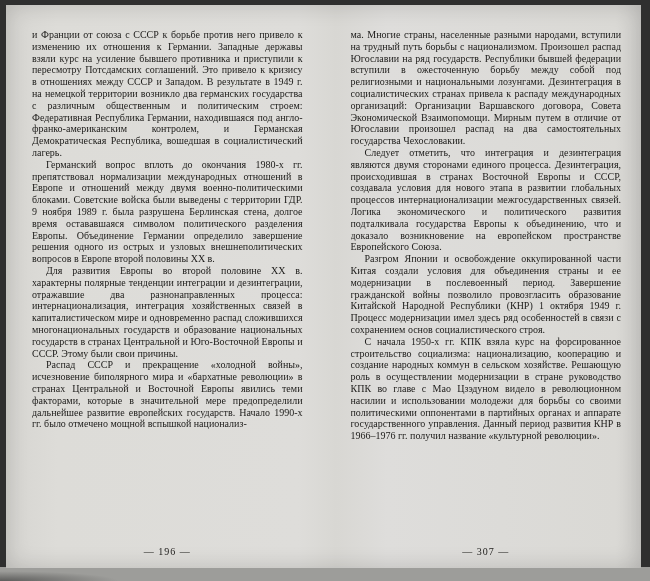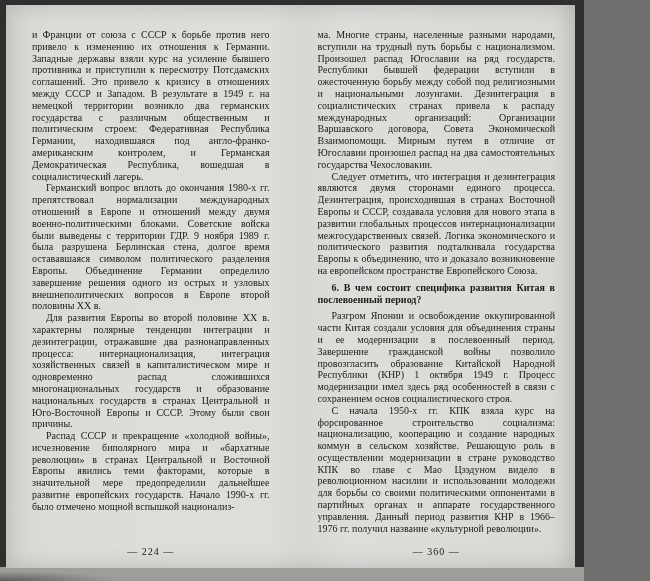--- a/index.html
+++ b/index.html
@@ -1,19 +1,19 @@
 <!DOCTYPE html>
 <html lang="ru"><head>
 <meta charset="utf-8">
 <style>
   * { margin: 0; padding: 0; box-sizing: border-box; }
   html, body { background: #6e6e6c; }
   .scan {
     position: relative;
-    width: 584px;
+    width: 650px;
     height: 581px;
     background: #2f2f2f;
     overflow: hidden;
     font-family: "Liberation Serif", serif;
   }
   .bottom-band {
     position: absolute;
     left: 0; right: 0; bottom: 0;
     height: 14px;
     background: #9d9d9a;
@@ -70,28 +70,27 @@
   <div class="bottom-band"></div>
   <div class="bottom-smudge"></div>
 
   <div class="paper">
 
     <div class="page">
       <p class="cont">и Франции от союза с СССР к борьбе против него привело к изменению их отношения к Германии. Западные державы взяли курс на усиление бывшего противника и приступили к пересмотру Потсдамских соглашений. Это привело к кризису в отношениях между СССР и Западом. В результате в 1949 г. на немецкой территории возникло два германских государства с различным общественным и политическим строем: Федеративная Республика Германии, находившаяся под англо-франко-американским контролем, и Германская Демократическая Республика, вошедшая в социалистический лагерь.</p>
       <p>Германский вопрос вплоть до окончания 1980-х гг. препятствовал нормализации международных отношений в Европе и отношений между двумя военно-политическими блоками. Советские войска были выведены с территории ГДР. 9 ноября 1989 г. была разрушена Берлинская стена, долгое время остававшаяся символом политического разделения Европы. Объединение Германии определило завершение решения одного из острых и узловых внешнеполитических вопросов в Европе второй половины XX в.</p>
       <p>Для развития Европы во второй половине XX в. характерны полярные тенденции интеграции и дезинтеграции, отражавшие два разнонаправленных процесса: интернационализация, интеграция хозяйственных связей в капиталистическом мире и одновременно распад сложившихся многонациональных государств и образование национальных государств в странах Центральной и Юго-Восточной Европы и СССР. Этому были свои причины.</p>
       <p>Распад СССР и прекращение «холодной войны», исчезновение биполярного мира и «бархатные революции» в странах Центральной и Восточной Европы явились теми факторами, которые в значительной мере предопределили дальнейшее развитие европейских государств. Начало 1990-х гг. было отмечено мощной вспышкой национализ-</p>
-      <div class="pagenum">— 224 —</div>
+      <div class="pagenum">— 196 —</div>
     </div>
 
     <div class="gutter"></div>
 
     <div class="page">
       <p class="cont">ма. Многие страны, населенные разными народами, вступили на трудный путь борьбы с национализмом. Произошел распад Югославии на ряд государств. Республики бывшей федерации вступили в ожесточенную борьбу между собой под религиозными и национальными лозунгами. Дезинтеграция в социалистических странах привела к распаду международных организаций: Организации Варшавского договора, Совета Экономической Взаимопомощи. Мирным путем в отличие от Югославии произошел распад на два самостоятельных государства Чехословакии.</p>
       <p>Следует отметить, что интеграция и дезинтеграция являются двумя сторонами единого процесса. Дезинтеграция, происходившая в странах Восточной Европы и СССР, создавала условия для нового этапа в развитии глобальных процессов интернационализации межгосударственных связей. Логика экономического и политического развития подталкивала государства Европы к объединению, что и доказало возникновение на европейском пространстве Европейского Союза.</p>
-      <p class="heading">6. В чем состоит специфика развития Китая в послевоенный период?</p>
       <p>Разгром Японии и освобождение оккупированной части Китая создали условия для объединения страны и ее модернизации в послевоенный период. Завершение гражданской войны позволило провозгласить образование Китайской Народной Республики (КНР) 1 октября 1949 г. Процесс модернизации имел здесь ряд особенностей в связи с сохранением основ социалистического строя.</p>
       <p>С начала 1950-х гг. КПК взяла курс на форсированное строительство социализма: национализацию, кооперацию и создание народных коммун в сельском хозяйстве. Решающую роль в осуществлении модернизации в стране руководство КПК во главе с Мао Цзэдуном видело в революционном насилии и использовании молодежи для борьбы со своими политическими оппонентами в партийных органах и аппарате государственного управления. Данный период развития КНР в 1966–1976 гг. получил название «культурной революции».</p>
-      <div class="pagenum">— 360 —</div>
+      <div class="pagenum">— 307 —</div>
     </div>
 
   </div>
 </div>
 
 </body></html>

